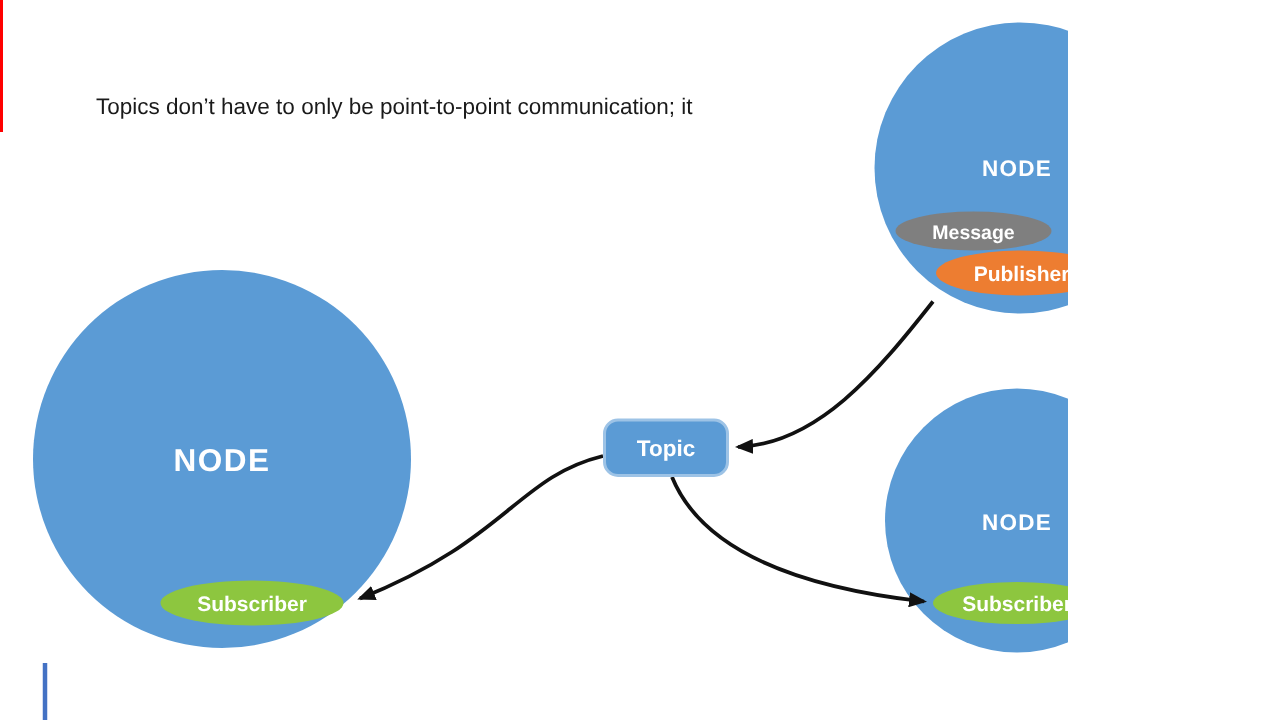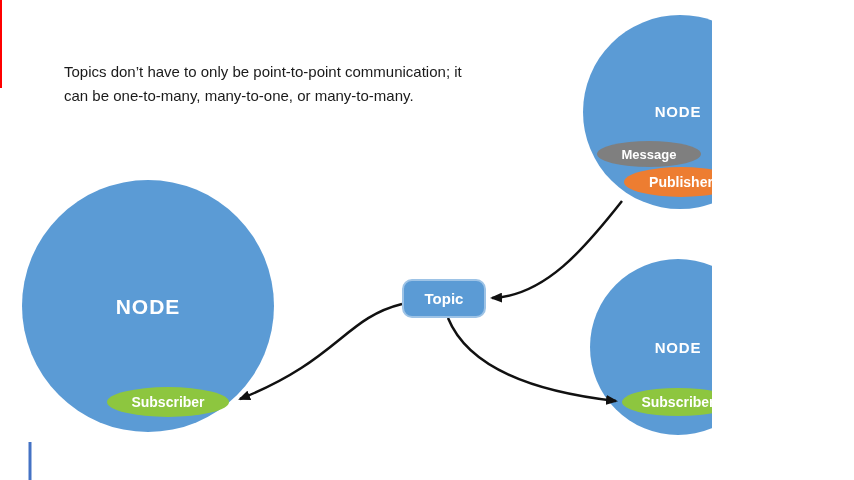--- a/index.html
+++ b/index.html
@@ -60,21 +60,20 @@
     text-anchor: middle;
   }
 </style>
 </head>
 <body>
 
 <div class="stage">
 
   <div class="caption">
     <span class="cap-line">Topics don’t have to only be point-to-point communication; it</span>
-    <span class="cap-line">can be one-to-many, many-to-one, or many-to-many.</span>
   </div>
 
   <svg class="diagram" width="854" height="480" viewBox="0 0 854 480">
     <defs>
       <marker id="arrowhead" markerWidth="12" markerHeight="10" refX="10" refY="5" orient="auto" markerUnits="userSpaceOnUse">
         <path d="M0,0 L12,5 L0,10 Z" fill="#111111"></path>
       </marker>
     </defs>
 
     <line x1="1" y1="0" x2="1" y2="88" stroke-width="2" stroke="#FF0000"></line>

